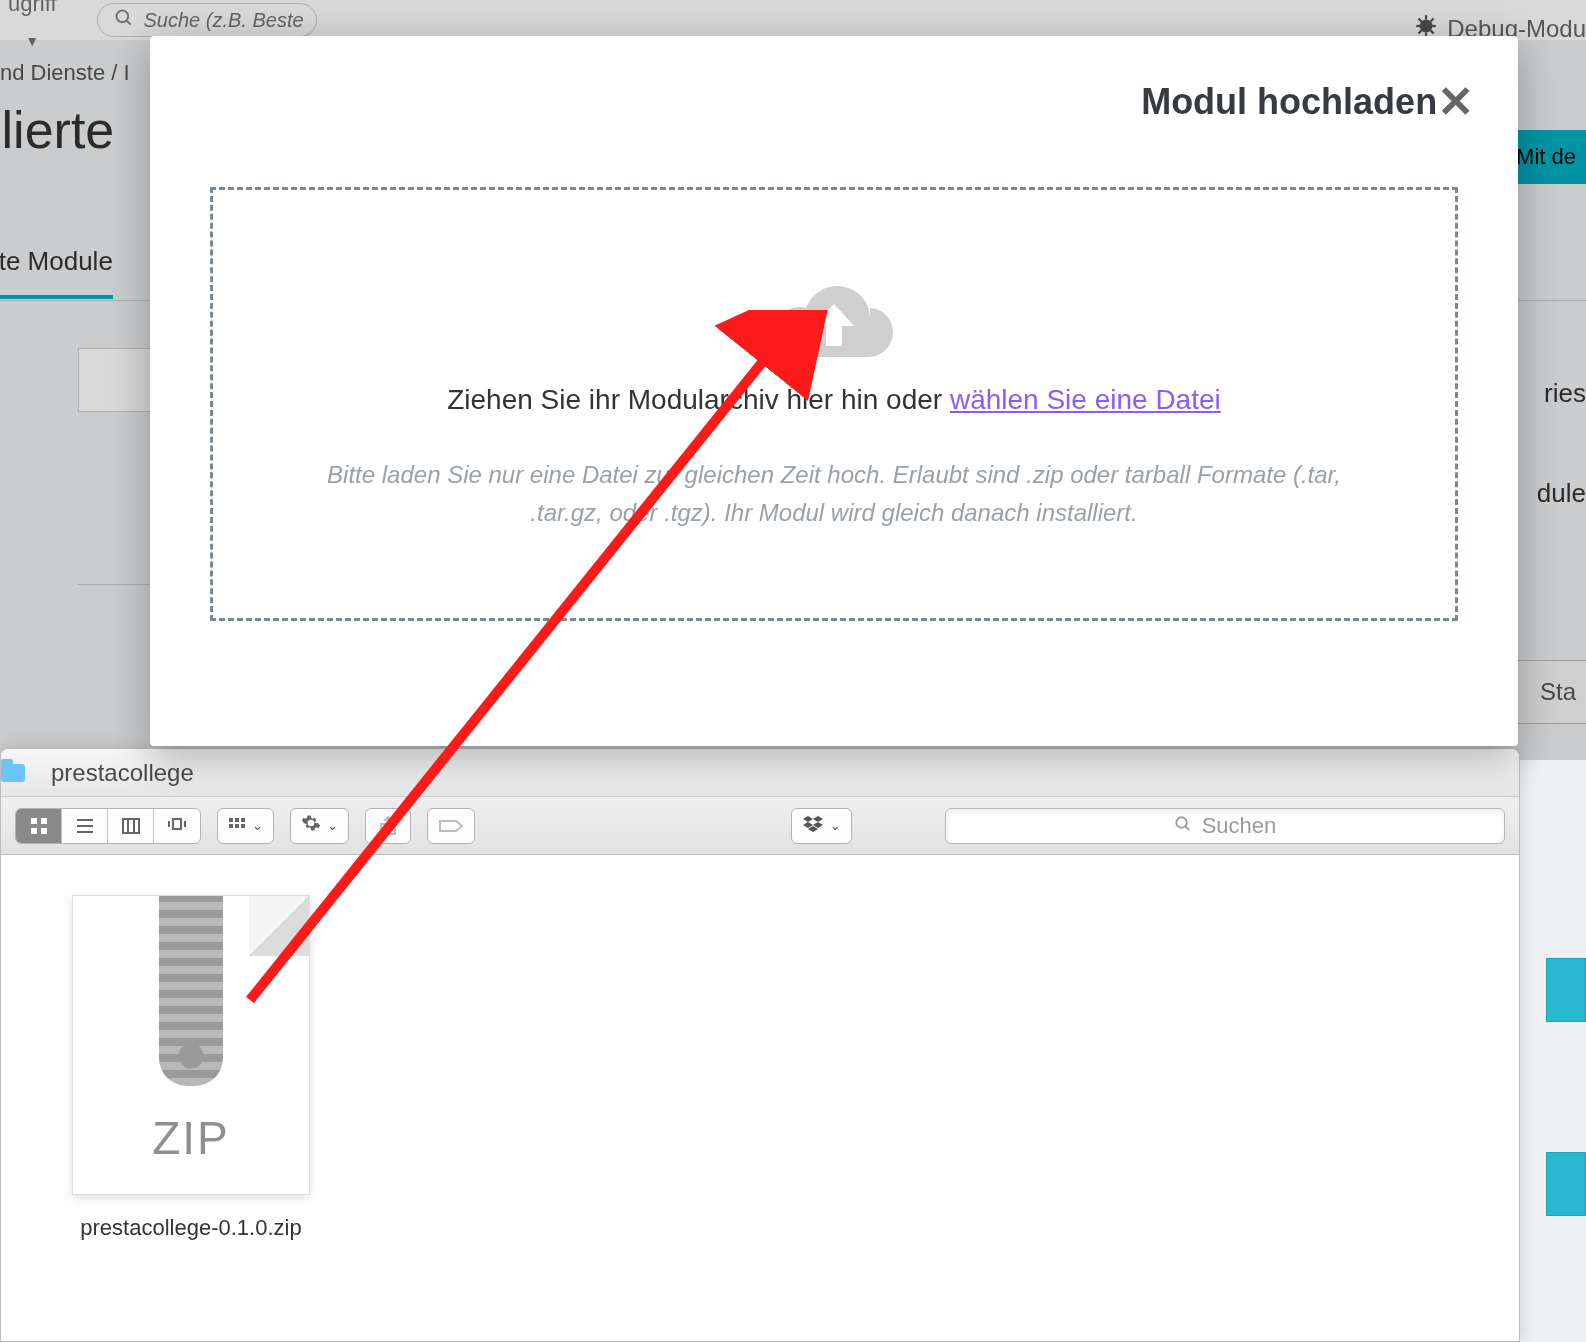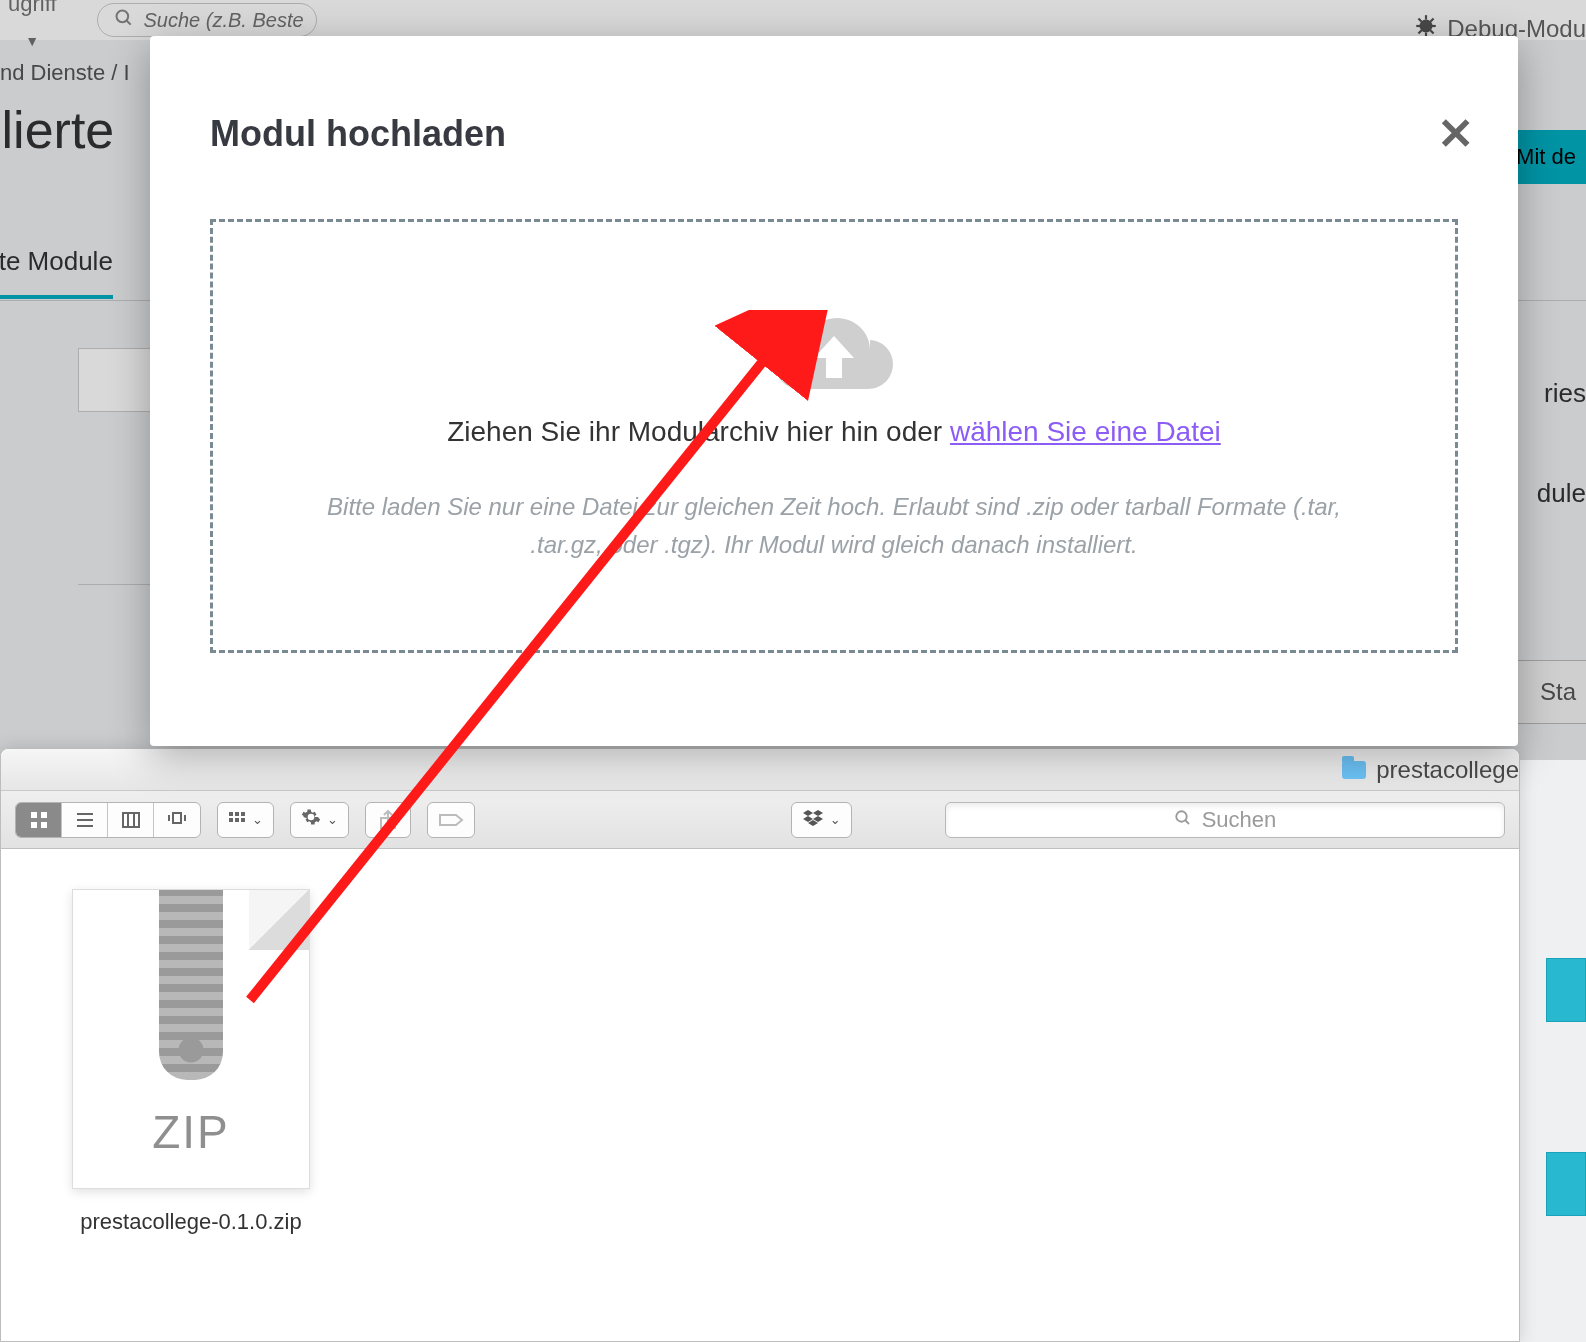--- a/index.html
+++ b/index.html
@@ -29,32 +29,32 @@
   .bg-divider2 { position: absolute; top: 584px; left: 78px; width: 1300px; height: 1px; background: #ccc; }
   .bg-cut-right1 { position: absolute; right: 0; top: 378px; font-size: 26px; color: #333; }
   .bg-cut-right2 { position: absolute; right: 0; top: 478px; font-size: 26px; color: #333; }
   .bg-btn-cut1 { position: absolute; right: 0; top: 660px; width: 78px; height: 64px; border-top: 1px solid #bbb; border-left: 1px solid #bbb; border-bottom: 1px solid #bbb; background: #f4f4f4; font-size: 24px; display:flex;align-items:center;justify-content:flex-end;padding-right:10px;color:#555;}
   .bg-blue-cut { position: absolute; right: 0; width: 40px; height: 64px; background: #28b9d1; border: 1px solid #1aa3b8; }
   .bg-blue-cut.a { top: 958px; }
   .bg-blue-cut.b { top: 1152px; }
 
   
   .modal { position: absolute; left: 150px; top: 36px; width: 1368px; height: 710px; background: #fff; border-radius: 4px; box-shadow: 0 10px 40px rgba(0,0,0,0.3); z-index: 10; }
-  .modal-header { display: flex; align-items: center; justify-content: space-between; padding: 40px 44px 0 60px; margin-top: 32px; }
+  .modal-header { display: flex; align-items: center; justify-content: flex-end; padding: 40px 44px 0 60px; }
   .modal-title { font-size: 36px; font-weight: 700; color: #373a41; }
   .modal-close { font-size: 44px; color: #666; cursor: pointer; font-weight: 800; }
   .dropzone { margin: 60px 60px 0 60px; height: 434px; border: 3px dashed #7a8a92; display: flex; flex-direction: column; align-items: center; justify-content: center; padding: 0 60px; text-align: center; }
   .cloud-wrap { width: 128px; height: 90px; margin-bottom: 18px; }
   .dz-line1 { font-size: 28px; color: #333; }
   .dz-link { color: #8b5cf6; }
   .dz-hint { margin-top: 40px; font-size: 24px; font-style: italic; color: #9aa1a7; line-height: 1.6; max-width: 1080px; }
 
   
   .finder { position: absolute; left: 0; top: 748px; width: 1520px; height: 594px; background: #fff; border: 1px solid #bdbdbd; border-top-left-radius: 8px; border-top-right-radius: 8px; z-index: 5; box-shadow: 0 0 18px rgba(0,0,0,0.15); }
-  .finder-titlebar { height: 42px; background: linear-gradient(#f6f6f6,#e6e6e6); border-bottom: 1px solid #c9c9c9; border-top-left-radius: 8px; border-top-right-radius: 8px; display: flex; align-items: center; justify-content: flex-end; gap: 10px; }
+  .finder-titlebar { height: 48px; background: linear-gradient(#f6f6f6,#e6e6e6); border-bottom: 1px solid #c9c9c9; border-top-left-radius: 8px; border-top-right-radius: 8px; display: flex; align-items: center; justify-content: flex-start; gap: 26px; }
   .folder-dot { width: 24px; height: 18px; background: #6cc3f7; border-radius: 3px; position: relative; }
   .folder-dot::before { content:""; position:absolute; top:-5px; left:0; width:12px; height:6px; background:#6cc3f7; border-radius:2px 2px 0 0; }
   .finder-title { font-size: 24px; color: #4a4a4a; }
   .finder-toolbar { height: 58px; background: linear-gradient(#efefef,#e2e2e2); border-bottom: 1px solid #bfbfbf; display:flex; align-items:center; padding: 0 14px; gap: 16px; }
   .seg { display:flex; border:1px solid #b3b3b3; border-radius:6px; overflow:hidden; background:#fdfdfd; height:36px; }
   .seg .seg-btn { width:46px; display:flex; align-items:center; justify-content:center; border-right:1px solid #c4c4c4; color:#555; font-size:18px; }
   .seg .seg-btn:last-child { border-right:none; }
   .seg .seg-btn.active { background:#8a8a8a; color:#fff; }
   .tb-btn { height:36px; min-width:46px; padding:0 10px; border:1px solid #b3b3b3; border-radius:6px; background:#fdfdfd; display:flex; align-items:center; justify-content:center; color:#555; font-size:20px; gap:6px;}
   .tb-caret { font-size:13px; }

